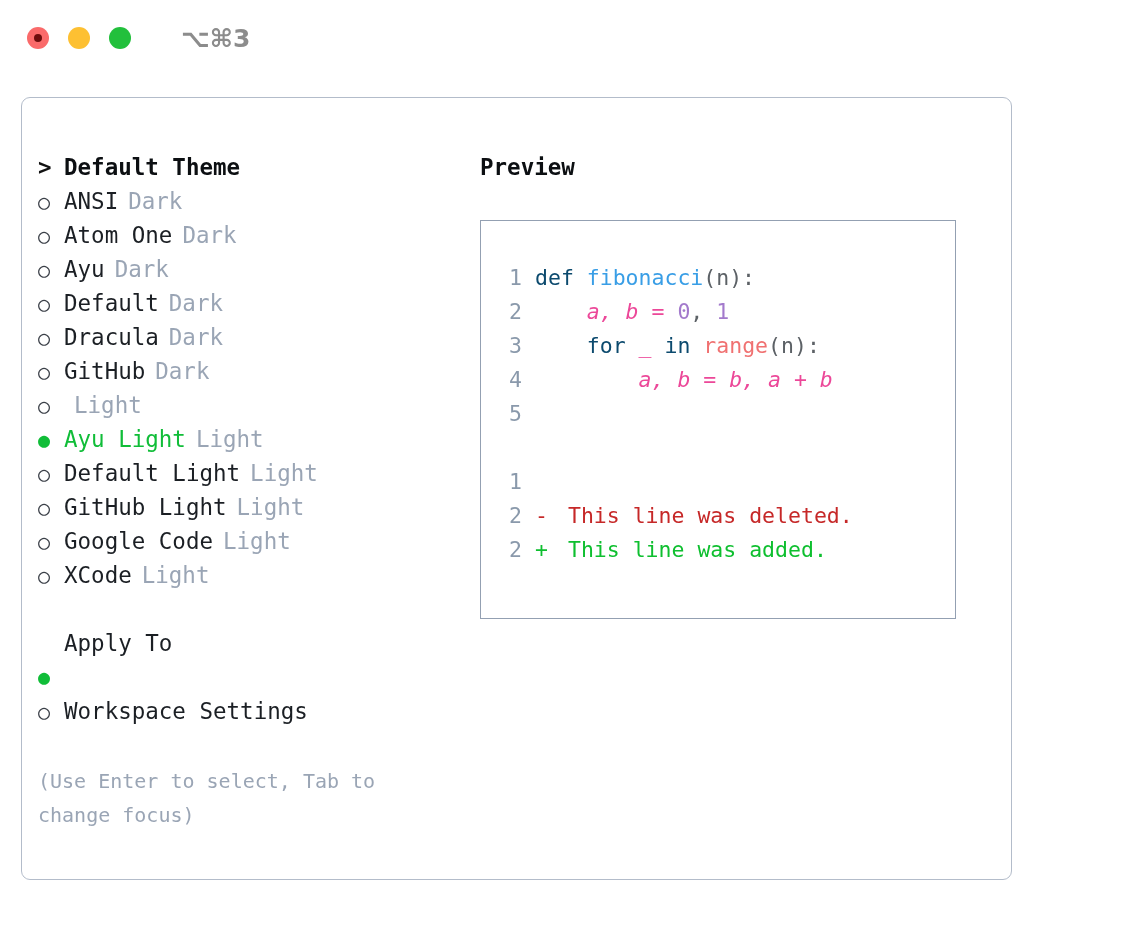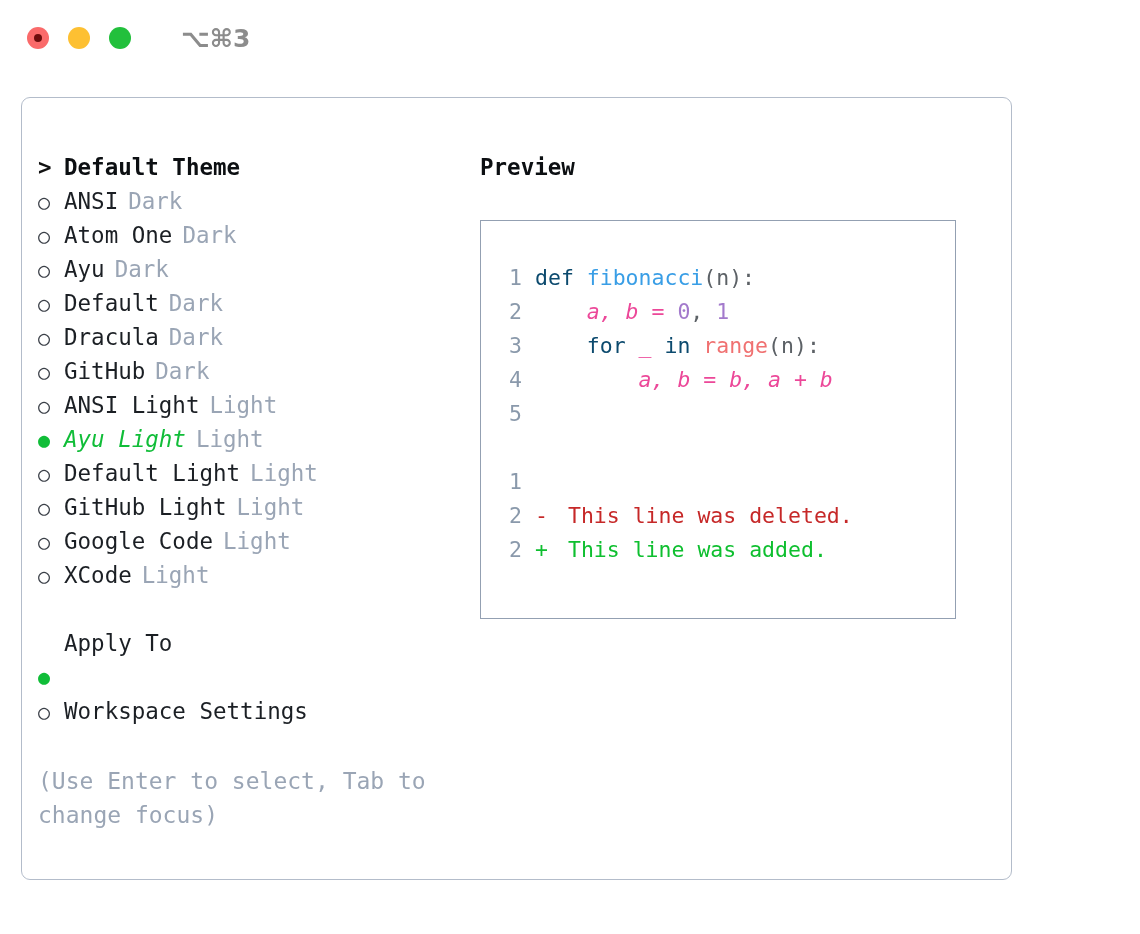--- a/index.html
+++ b/index.html
@@ -121,31 +121,31 @@
     color: #3a3f47;
     font-size: 20px;
   }
   .radio-on {
     color: #10bd38;
     font-size: 20px;
   }
 
   .label-main { color: #1b1f24; }
   .label-main.bold { font-weight: 700; color: #0c0f12; }
-  .label-main.sel { color: #10bd38; font-style: italic; }
+  .label-main.sel { color: #10bd38; }
   .label-type {
     color: #9aa5b5;
     margin-left: 10px;
   }
 
   .spacer-row { height: 34px; }
 
   .hint {
     margin-top: 36px;
-    font-size: 23px;
+    font-size: 20px;
     line-height: 34px;
     color: #9aa5b5;
     width: 410px;
     white-space: normal;
   }
 
   
   .right-col {
     position: absolute;
     left: 458px;
@@ -229,21 +229,21 @@
           <span class="marker marker-caret">&gt;</span><span class="label-main bold">Default Theme</span>
         </div>
 
         <div id="theme-items">
             <div class="row"><span class="marker radio-off">○</span><span class="label-main">ANSI</span><span class="label-type">Dark</span></div>
             <div class="row"><span class="marker radio-off">○</span><span class="label-main">Atom One</span><span class="label-type">Dark</span></div>
             <div class="row"><span class="marker radio-off">○</span><span class="label-main">Ayu</span><span class="label-type">Dark</span></div>
             <div class="row"><span class="marker radio-off">○</span><span class="label-main">Default</span><span class="label-type">Dark</span></div>
             <div class="row"><span class="marker radio-off">○</span><span class="label-main">Dracula</span><span class="label-type">Dark</span></div>
             <div class="row"><span class="marker radio-off">○</span><span class="label-main">GitHub</span><span class="label-type">Dark</span></div>
-            <div class="row"><span class="marker radio-off">○</span><span class="label-main">ANSI Light</span><span class="label-type">Light</span></div>
+            <div class="row"><span class="marker radio-off">○</span><span class="label-type">Light</span></div>
             <div class="row"><span class="marker radio-on">●</span><span class="label-main sel">Ayu Light</span><span class="label-type">Light</span></div>
             <div class="row"><span class="marker radio-off">○</span><span class="label-main">Default Light</span><span class="label-type">Light</span></div>
             <div class="row"><span class="marker radio-off">○</span><span class="label-main">GitHub Light</span><span class="label-type">Light</span></div>
             <div class="row"><span class="marker radio-off">○</span><span class="label-main">Google Code</span><span class="label-type">Light</span></div>
             <div class="row"><span class="marker radio-off">○</span><span class="label-main">XCode</span><span class="label-type">Light</span></div>
           </div>
 
         <div class="spacer-row"></div>
 
         <div class="row">

